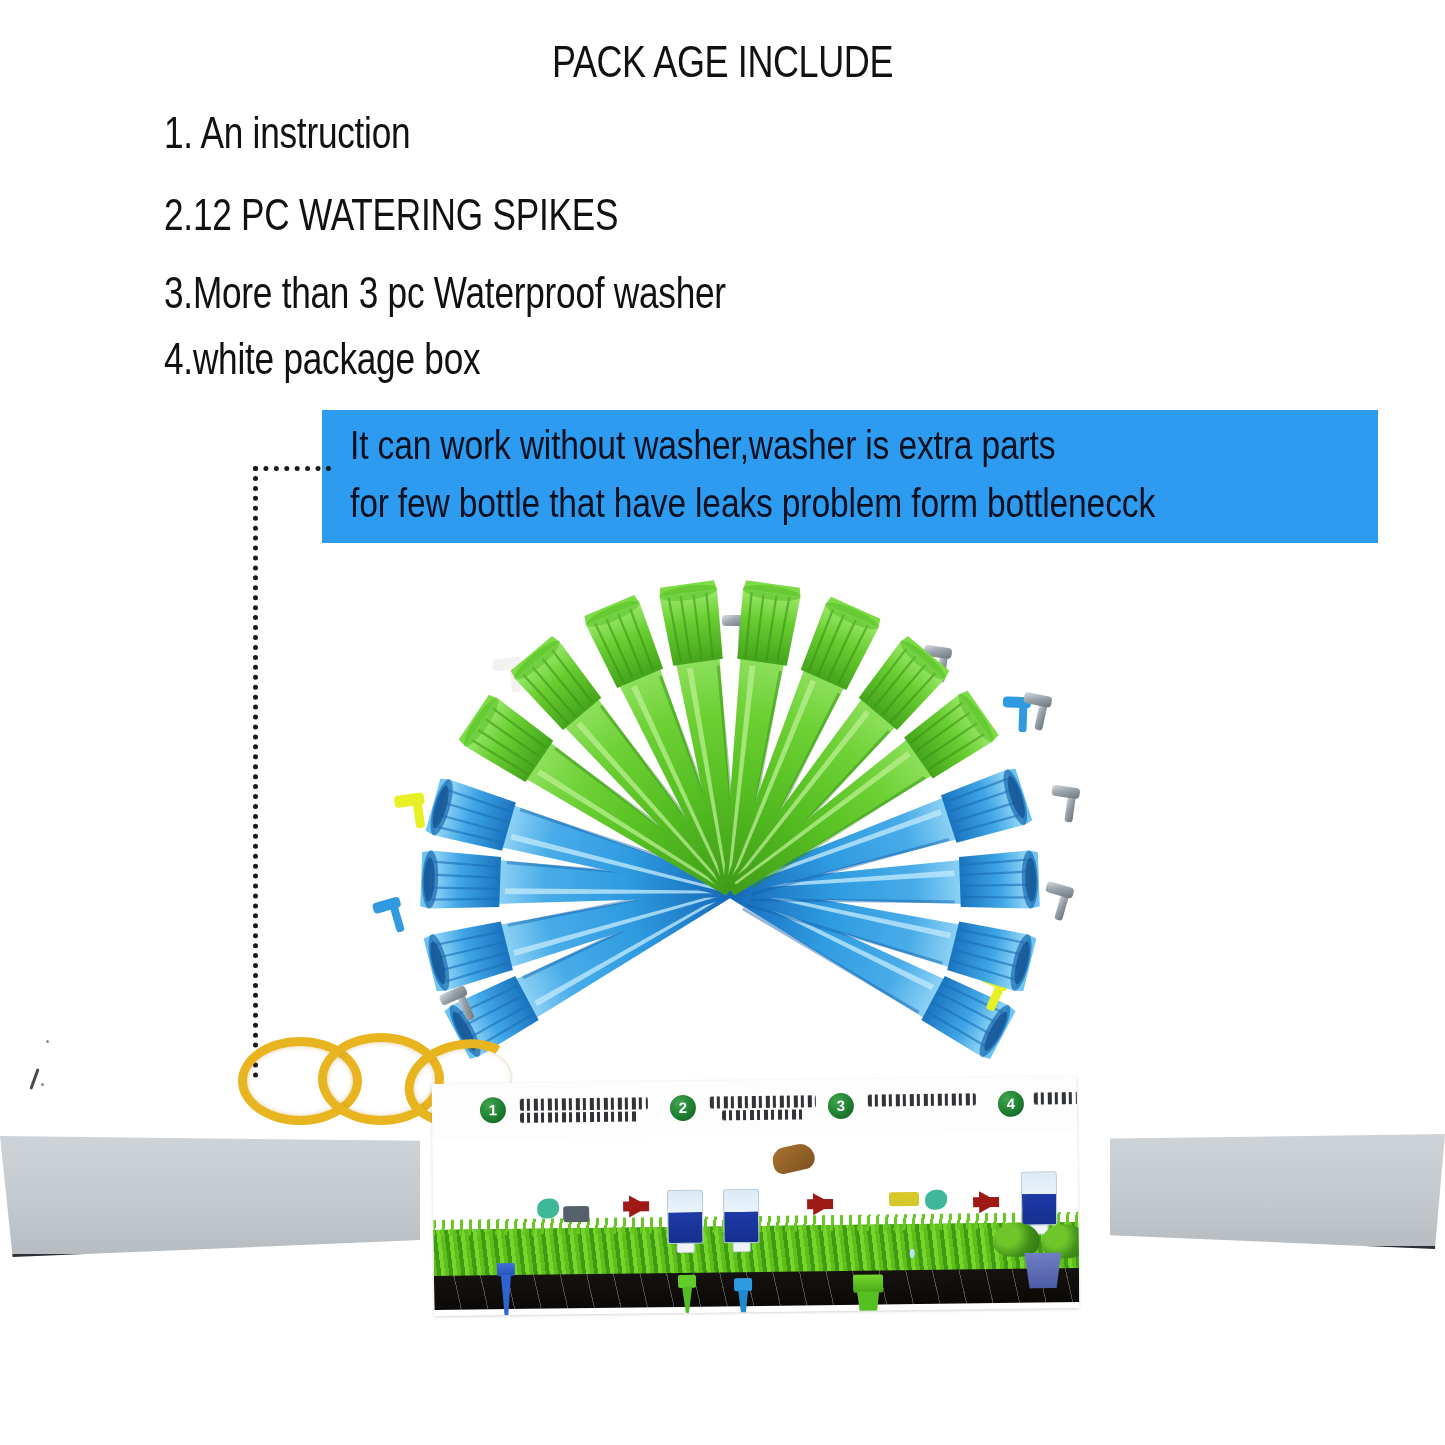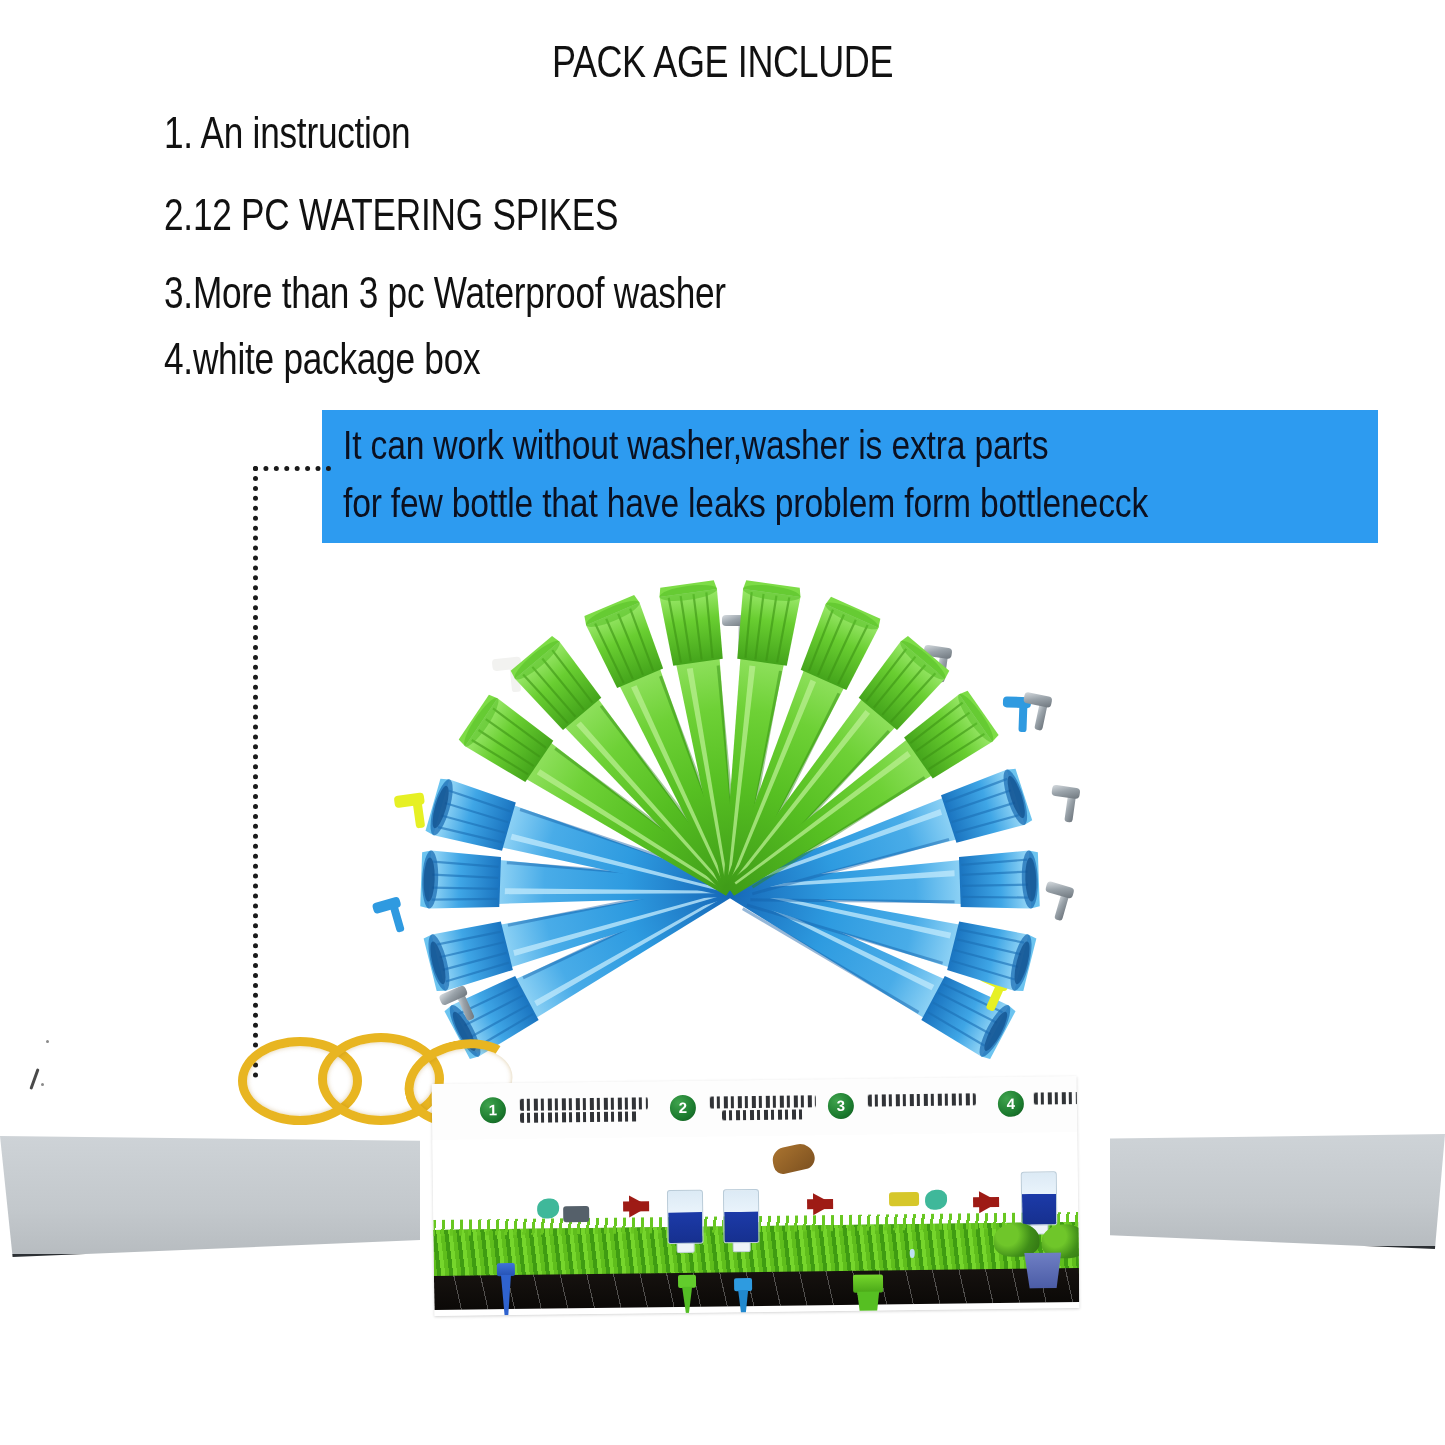--- a/index.html
+++ b/index.html
@@ -10,21 +10,21 @@
   
   .title{position:absolute;left:0;top:36px;width:1445px;text-align:center;
          font-size:45px;font-weight:400;color:#111;letter-spacing:-0.5px;
          transform:scaleX(.80);transform-origin:center top;white-space:nowrap;}
   .li{position:absolute;left:164px;font-size:44px;color:#111;white-space:nowrap;
       transform:scaleX(.80);transform-origin:left top;letter-spacing:-0.3px;}
   .li1{top:108px;} .li2{top:190px;} .li3{top:268px;} .li4{top:334px;}
 
   
   .banner{position:absolute;left:322px;top:410px;width:1056px;height:133px;
-          background:#2d9bf0;box-sizing:border-box;padding:6px 0 0 21px;}
+          background:#2d9bf0;box-sizing:border-box;padding:6px 0 0 28px;}
   .banner .bl{font-size:40px;color:#0b1020;white-space:nowrap;line-height:58px;
               transform:scaleX(.84);transform-origin:left top;letter-spacing:-0.2px;}
 
   
   .lead-h{position:absolute;left:253px;top:466px;width:78px;height:0;
           border-top:5px dotted #1a1a1a;}
   .lead-v{position:absolute;left:253px;top:466px;width:0;height:612px;
           border-left:5px dotted #1a1a1a;}
 
   

